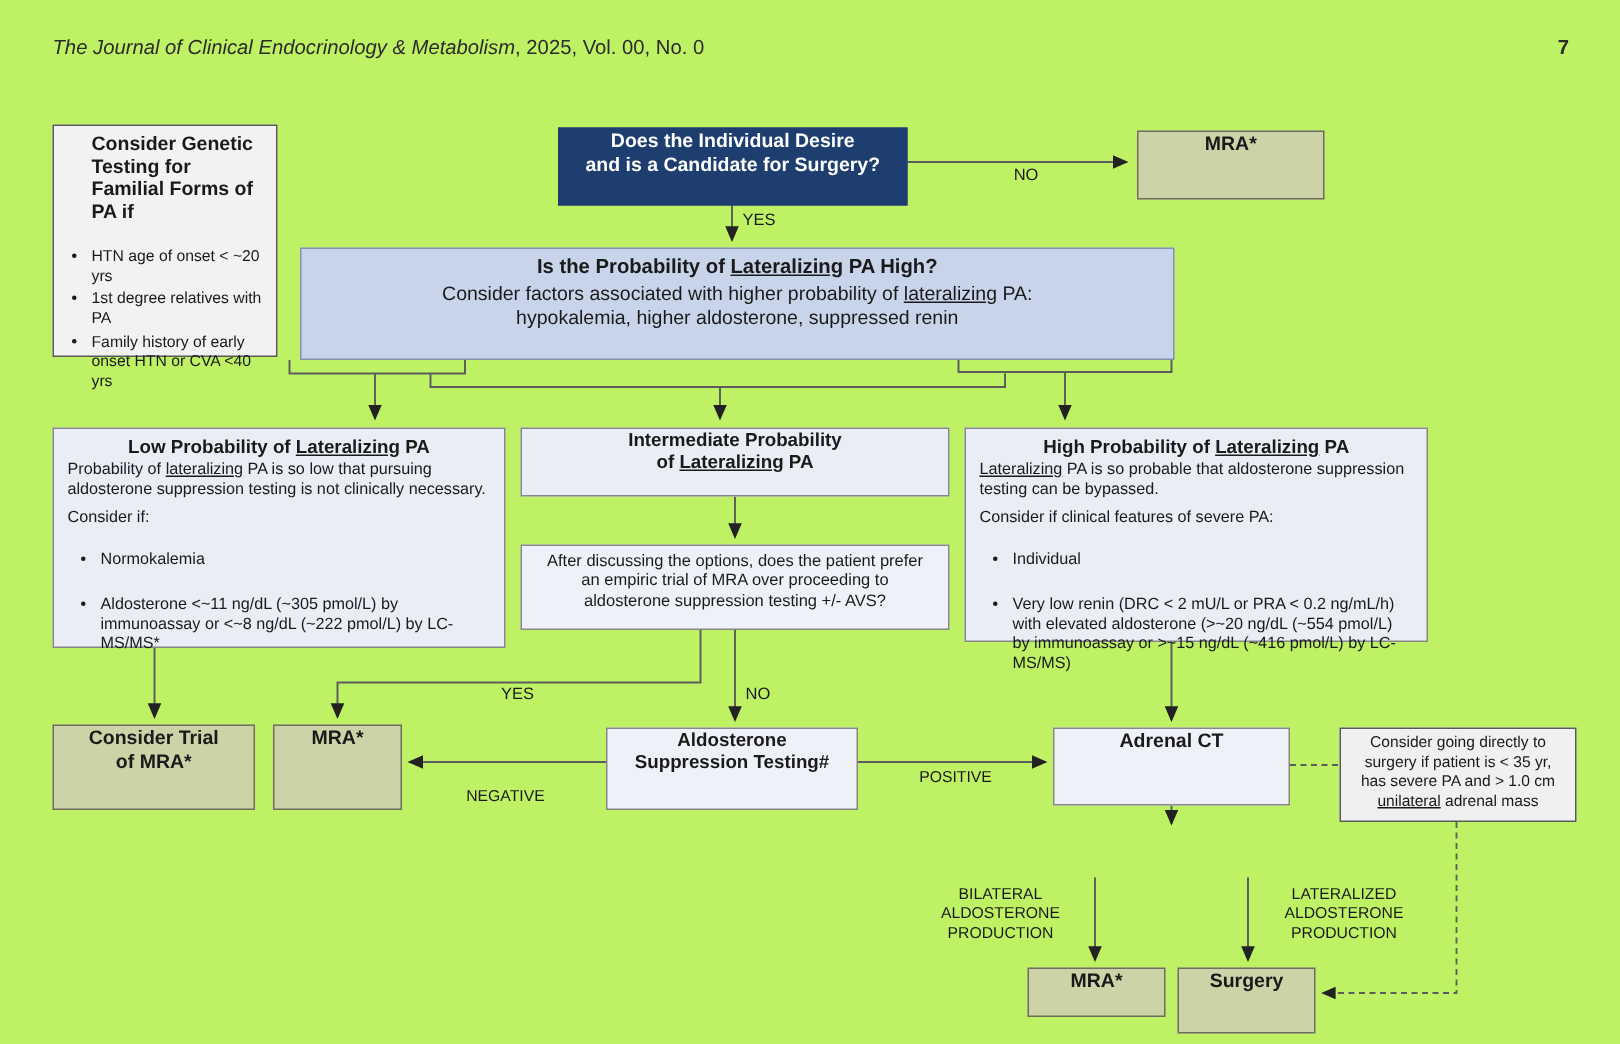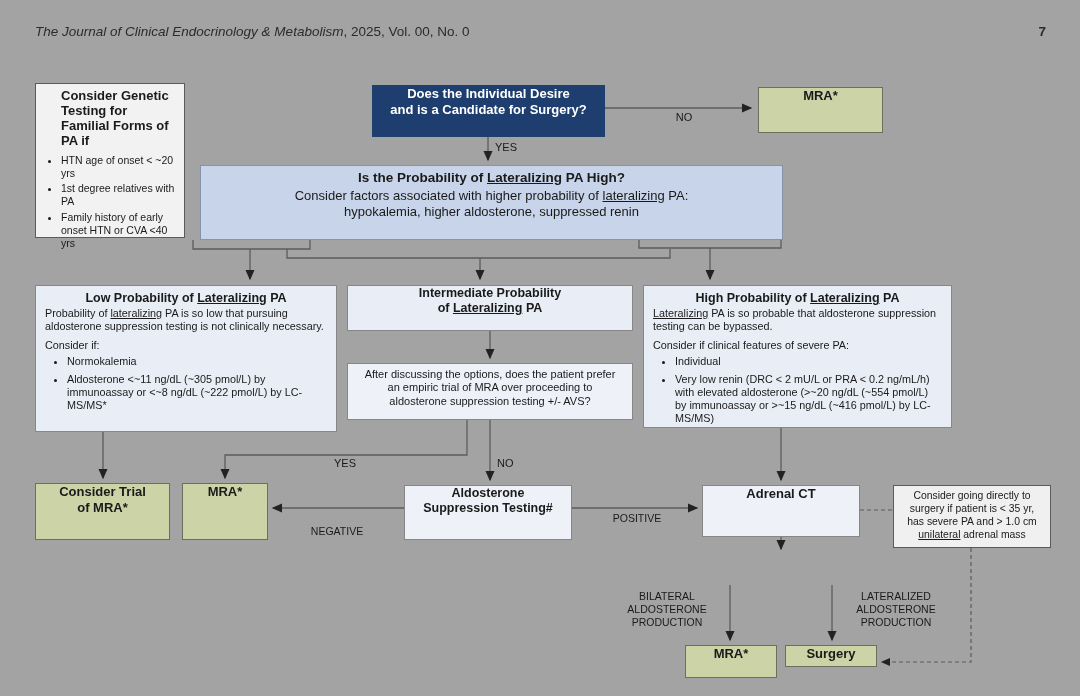--- a/index.html
+++ b/index.html
@@ -1,17 +1,17 @@
 <!DOCTYPE html>
 <html><head>
 <meta charset="utf-8">
 <style>
   html,body { margin:0; padding:0; background:#ffffff; }
   .page {
-    position:relative; width:1080px; height:696px; background:#a3a3a3;
+    position:relative; width:1080px; height:696px; background:#bef264;
     font-family:"Liberation Sans", sans-serif; color:#1a1a1a; overflow:hidden;
   }
   .hdr { position:absolute; top:24px; left:35px; font-size:13.5px; color:#2b2b2b; }
   .hdr .it { font-style:italic; }
   .pageno { position:absolute; top:24px; right:34px; font-size:13.5px; font-weight:bold; color:#2b2b2b; }
 
   svg.wires { position:absolute; left:0; top:0; width:1080px; height:696px; }
 
   .node { position:absolute; box-sizing:border-box; border:1px solid #878787; }
   .blue-dk { background:#1d3e6e; color:#ffffff; border:1px solid #1d3e6e; }
@@ -26,21 +26,21 @@
   .u  { text-decoration:underline; }
 
   .t13 { font-size:13px; line-height:1.25; }
   .t12 { font-size:12.5px; line-height:1.2; }
   .t11 { font-size:11px; line-height:1.22; }
 
   .boxtitle { font-weight:bold; font-size:12.5px; text-align:center; margin:2px 0 2px 0; }
   .bodytxt  { font-size:10.8px; line-height:1.22; text-align:left; }
   .consider { font-size:10.8px; margin-top:6px; }
   ul.blist { margin:4px 0 0 22px; padding:0; }
-  ul.blist li { font-size:10.8px; line-height:1.22; margin:4px 0 1px 0; }
+  ul.blist li { font-size:10.8px; line-height:1.22; margin:16px 0 1px 0; }
 
   .elabel { position:absolute; font-size:11px; color:#1a1a1a; text-align:center; }
   .elabel3 { position:absolute; font-size:10.5px; line-height:1.25; color:#1a1a1a; text-align:center; }
 </style>
 </head>
 <body>
 
 <div class="page">
 
   <div class="hdr">
@@ -148,21 +148,21 @@
 
   <div class="node blue-xl cc t13 b" style="left:702px; top:485px; width:158px; height:52px;">Adrenal CT</div>
 
   <div class="node gray cc" style="left:893px; top:485px; width:158px; height:63px; padding:3px 7px; font-size:10.4px; line-height:1.25;">
     <div><span>Consider going directly to surgery if patient is &lt; 35 yr, has severe PA and &gt; 1.0 cm </span><span class="u">unilateral</span><span> adrenal mass</span></div>
   </div>
 
 
   <div class="node green cc t13 b" style="left:685px; top:645px; width:92px; height:33px;">MRA*</div>
 
-  <div class="node green cc t13 b" style="left:785px; top:645px; width:92px; height:22px;">Surgery</div>
+  <div class="node green cc t13 b" style="left:785px; top:645px; width:92px; height:44px;">Surgery</div>
 
   <div class="elabel" style="left:662px; top:111px; width:44px;">NO</div>
   <div class="elabel" style="left:495px; top:141px; width:44px; text-align:left;">YES</div>
   <div class="elabel" style="left:320px; top:457px; width:50px;">YES</div>
   <div class="elabel" style="left:497px; top:457px; width:40px; text-align:left;">NO</div>
   <div class="elabel" style="left:294px; top:525px; width:86px; font-size:10.5px;">NEGATIVE</div>
   <div class="elabel" style="left:594px; top:512px; width:86px; font-size:10.5px;">POSITIVE</div>
   <div class="elabel3" style="left:613px; top:590px; width:108px;">
     <div>BILATERAL</div>
     <div>ALDOSTERONE</div>

